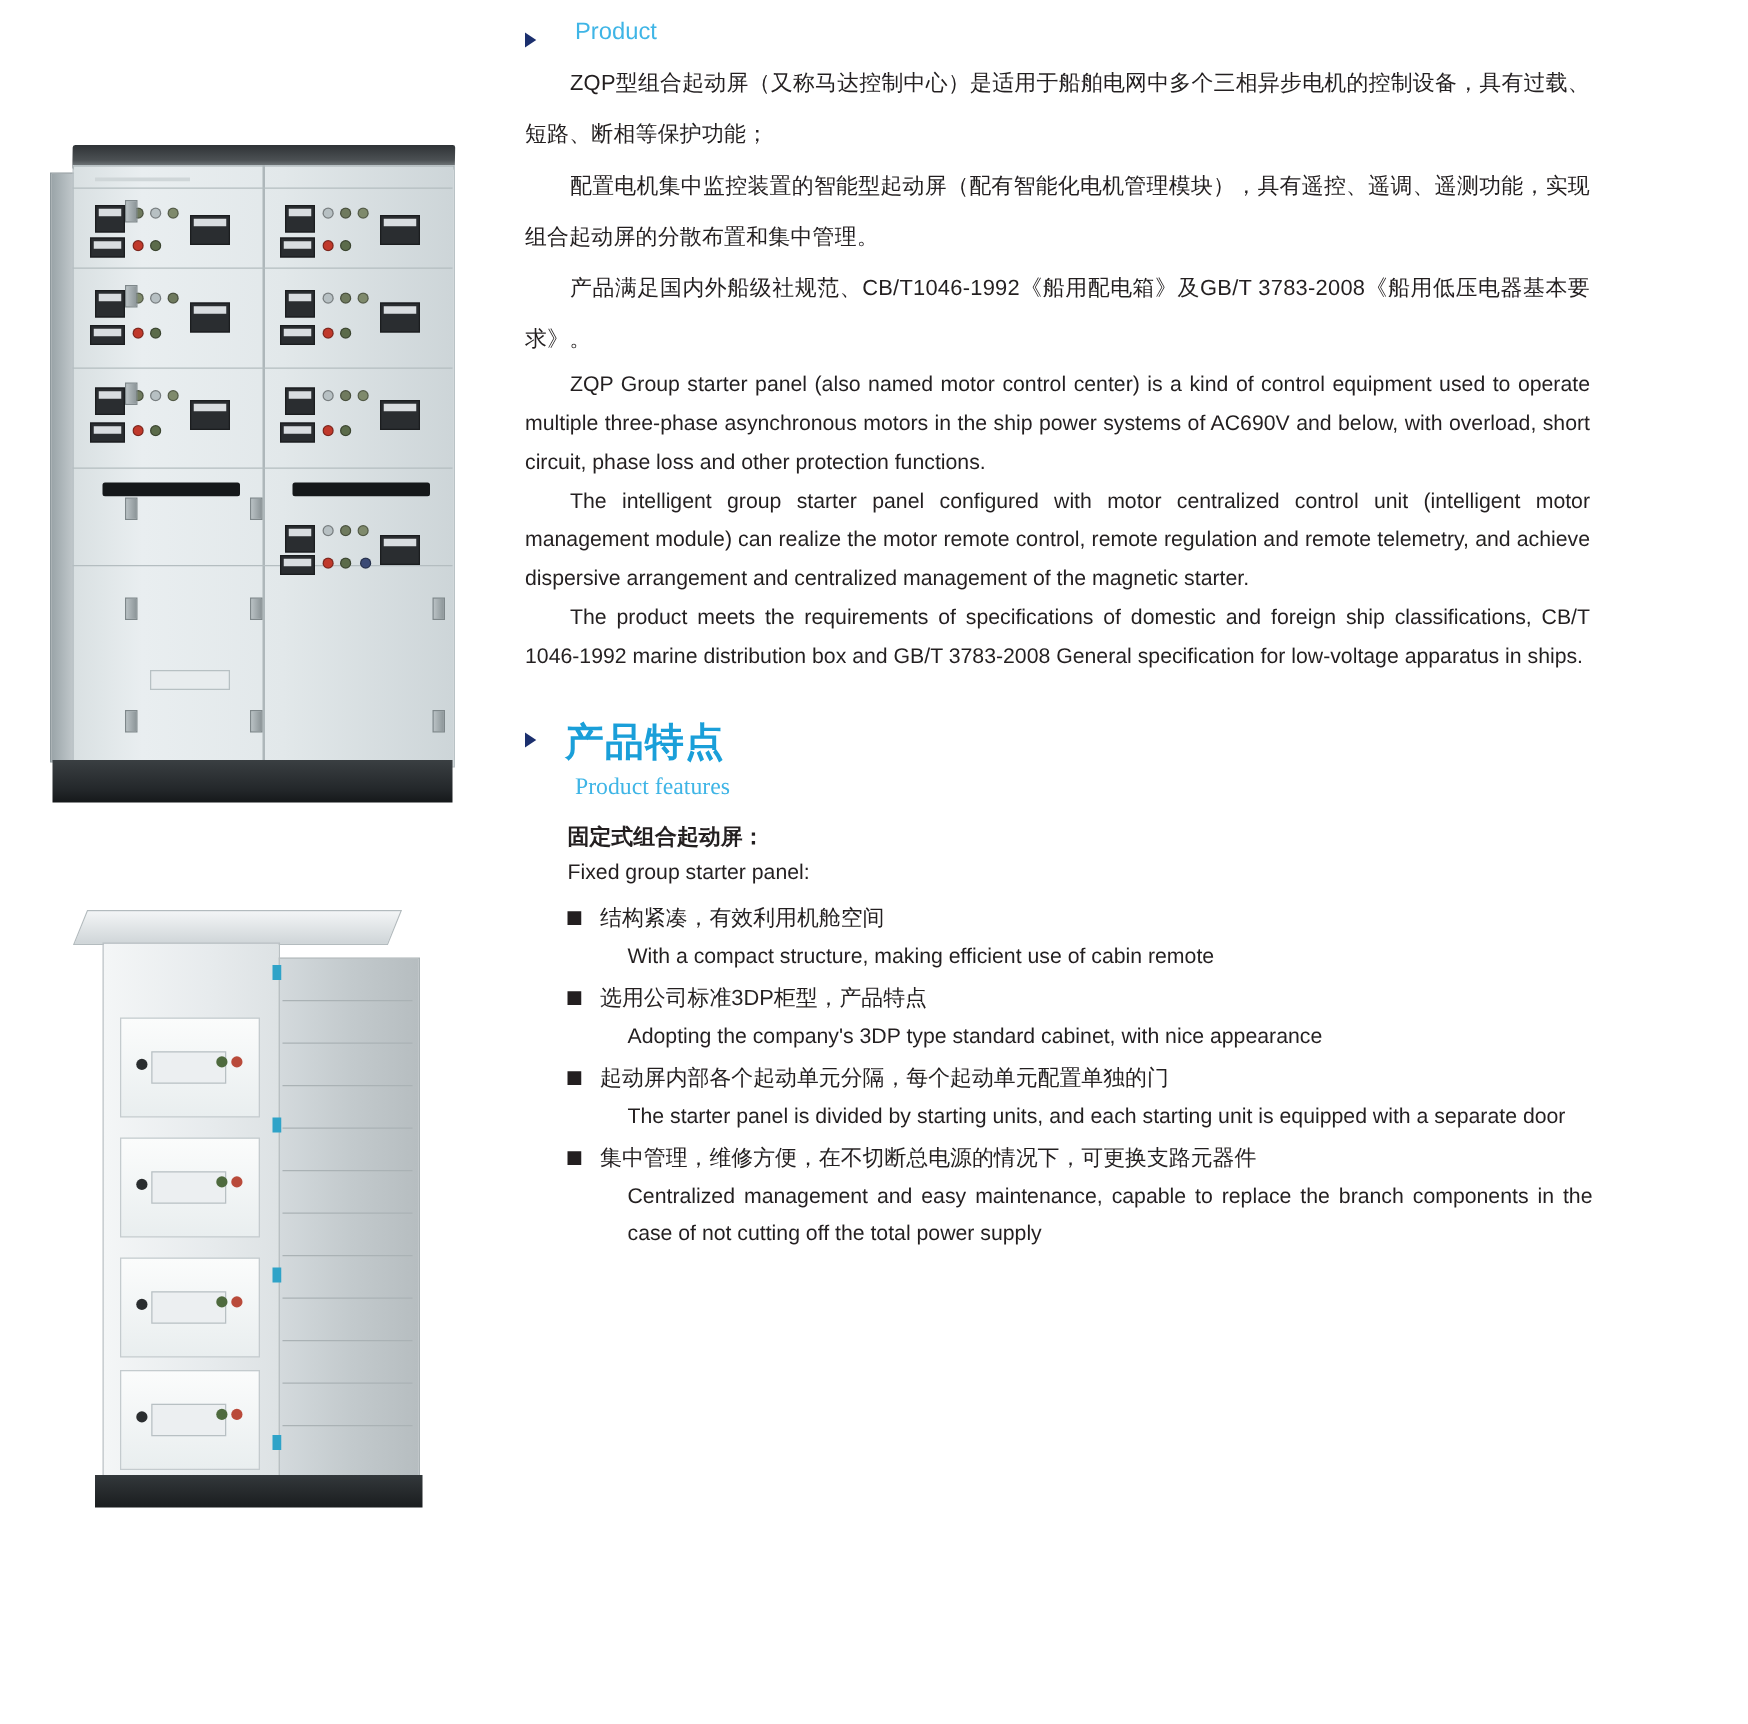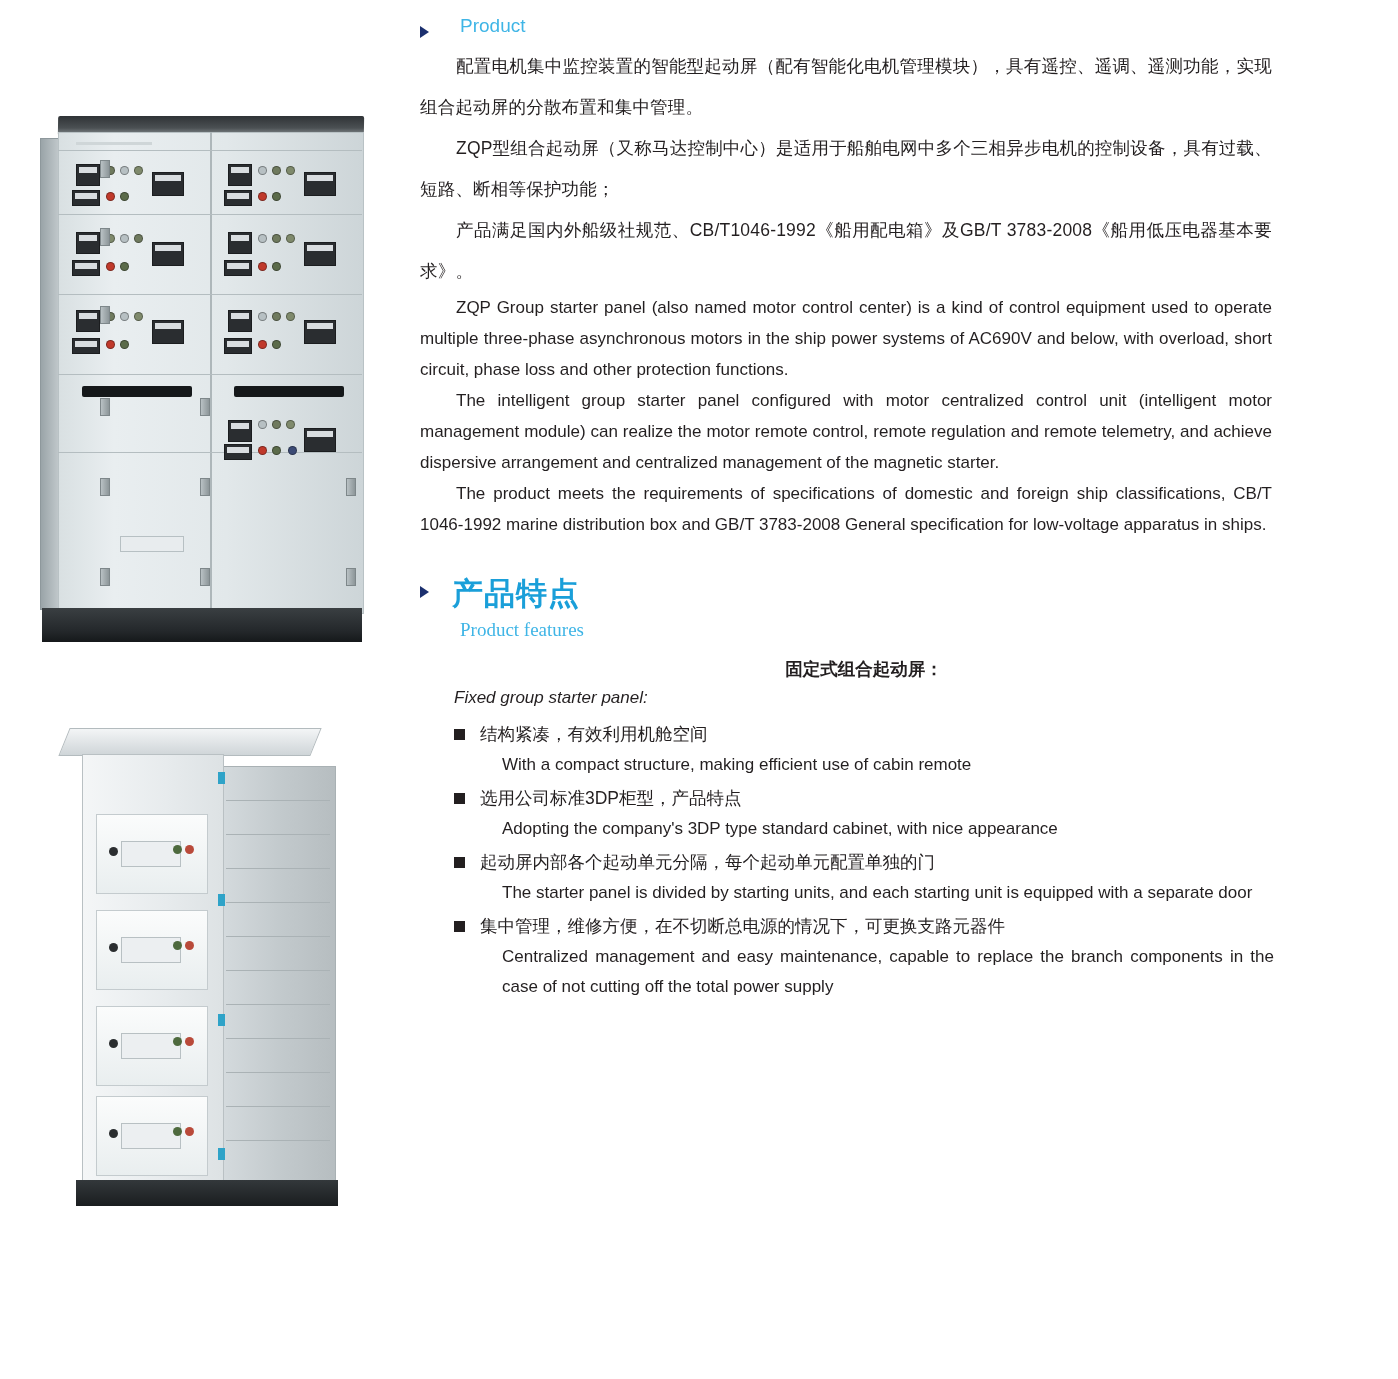--- a/index.html
+++ b/index.html
@@ -246,27 +246,25 @@
   }
   .feat-wrap {
     margin: 12px 0 0 40px;
     width: 820px;
   }
   .feat-title-cn {
     font-size: 17.5px;
     font-weight: bold;
     line-height: 30px;
     margin: 0;
-    text-align: center;
   }
   .feat-title-en {
     font-size: 17px;
     line-height: 28px;
     margin: 0 0 6px 0;
-    font-style: italic;
   }
   .bullet-row {
     position: relative;
     padding-left: 26px;
     margin-top: 2px;
   }
   .bullet-row .sq {
     position: absolute;
     left: 0;
     top: 11px;
@@ -482,22 +480,22 @@
   </div>
 
   <div class="content">
 
     <div class="sec-head">
       <span class="tri"></span>
       <div class="h-en">Product</div>
     </div>
 
     <div class="body-block">
+      <p class="cn">ZQP型组合起动屏（又称马达控制中心）是适用于船舶电网中多个三相异步电机的控制设备，具有过载、短路、断相等保护功能；</p>
       <p class="cn">配置电机集中监控装置的智能型起动屏（配有智能化电机管理模块），具有遥控、遥调、遥测功能，实现组合起动屏的分散布置和集中管理。</p>
-      <p class="cn">ZQP型组合起动屏（又称马达控制中心）是适用于船舶电网中多个三相异步电机的控制设备，具有过载、短路、断相等保护功能；</p>
       <p class="cn">产品满足国内外船级社规范、CB/T1046-1992《船用配电箱》及GB/T 3783-2008《船用低压电器基本要求》。</p>
       <p class="en">ZQP Group starter panel (also named motor control center) is a kind of control equipment used to operate multiple three-phase asynchronous motors in the ship power systems of AC690V and below, with overload, short circuit, phase loss and other protection functions.</p>
       <p class="en">The intelligent group starter panel configured with motor centralized control unit (intelligent motor management module) can realize the motor remote control, remote regulation and remote telemetry, and achieve dispersive arrangement and centralized management of the magnetic starter.</p>
       <p class="en">The product meets the requirements of specifications of domestic and foreign ship classifications, CB/T 1046-1992 marine distribution box and GB/T 3783-2008 General specification for low-voltage apparatus in ships.</p>
     </div>
 
     <div class="sec-head" style="margin-top:34px;font-family:Liberation Serif, serif;">
       <span class="tri"></span>
       <h1 class="h-cn">产品特点</h1>
       <div class="h-en">Product features</div>

